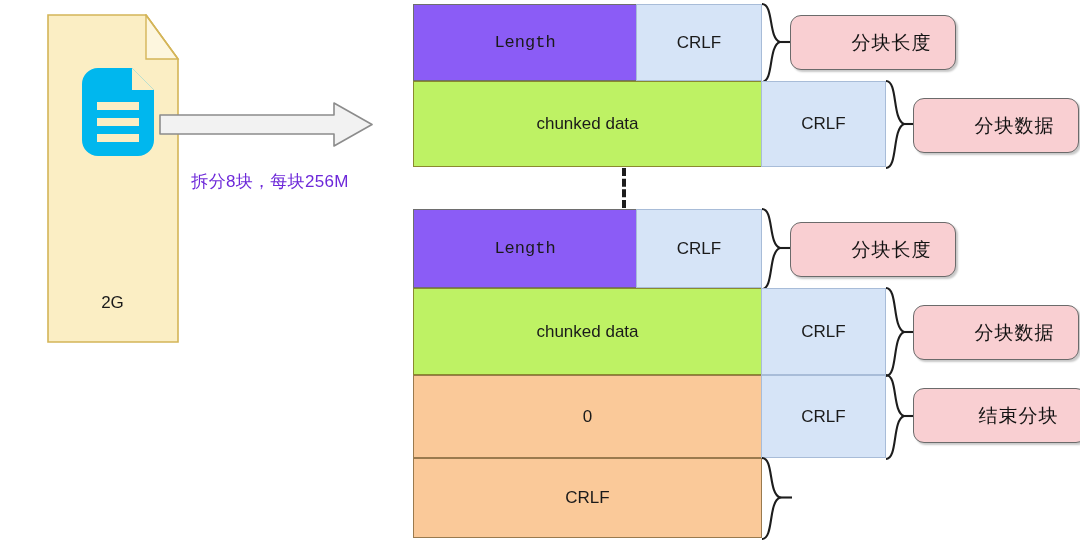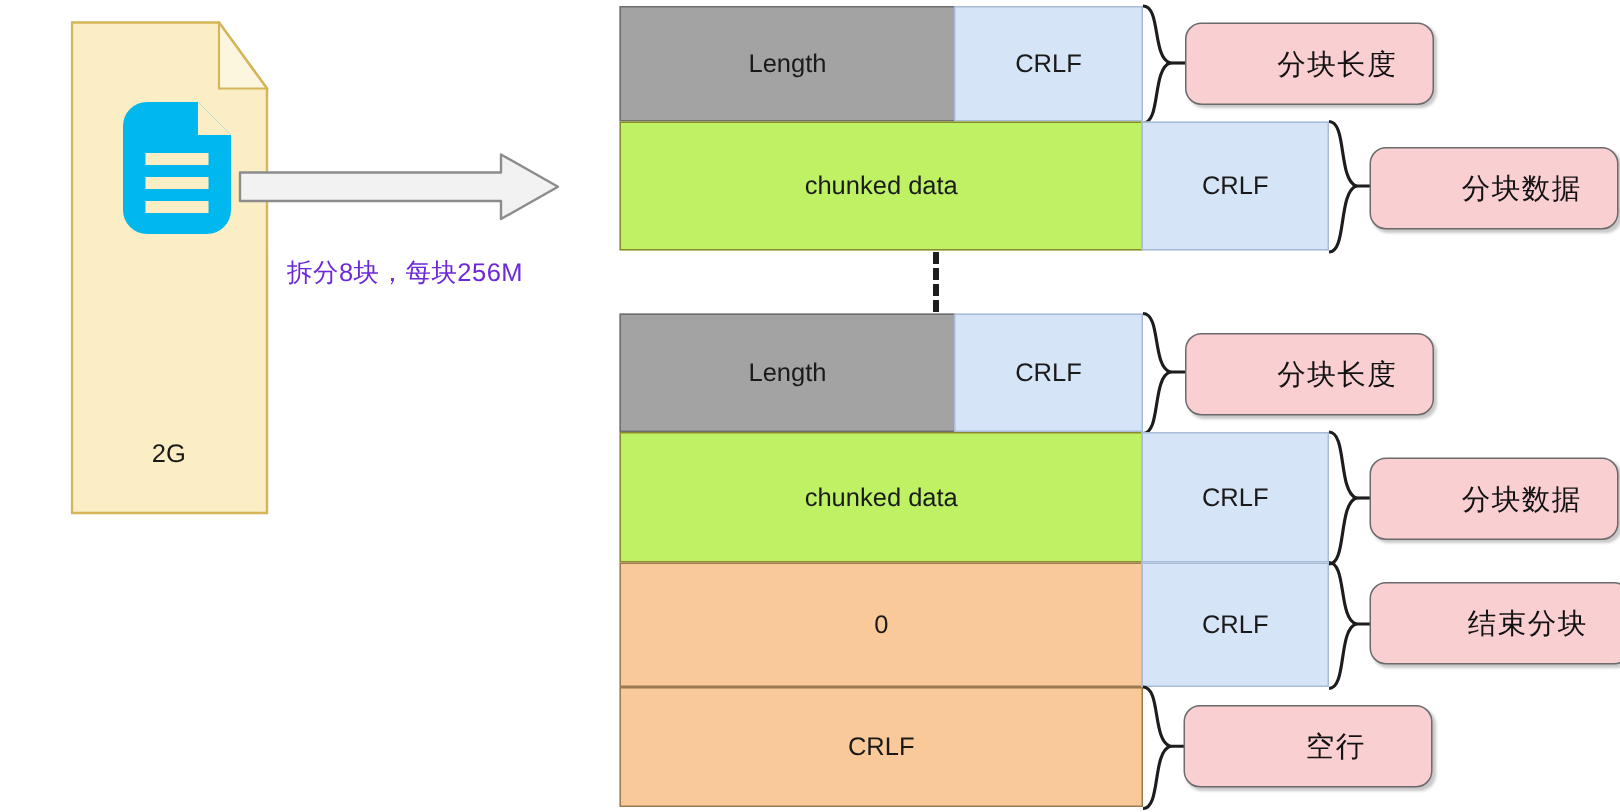--- a/index.html
+++ b/index.html
@@ -30,21 +30,21 @@
   }
 
   
   .cell{
     position:absolute;
     box-sizing:border-box;
     display:flex;align-items:center;justify-content:center;
     font-size:17px;color:#1a1a1a;
     border:1px solid #7f7f7f;
   }
-  .cell.gray{background:#a3a3a3;border-color:#6e6e6e;}
+  .cell.gray{background:#8b5cf6;border-color:#6e6e6e;font-family:Liberation Mono, monospace;}
   .cell.blue{background:#d6e4f7;border-color:#a8bcd8;}
   .cell.yellow{background:#bef264;border-color:#8a8a2e;}
   .cell.orange{background:#fac999;border-color:#9a7a4e;}
 
   
   .brace{position:absolute;}
 
   
   .callout{
     position:absolute;box-sizing:border-box;
@@ -130,15 +130,14 @@
     <path d="M2,2 C14,2 8,39 20,43 C8,47 14,86 2,86" fill="none" stroke="#1d1d1d" stroke-width="2.1"></path>
     <path d="M20,43 L32,43" stroke="#1d1d1d" stroke-width="2.1"></path>
   </svg>
   <div class="callout" style="left:913px;top:388px;width:174px;height:55px;">结束分块</div>
 
   <div class="cell orange" style="left:413px;top:458px;width:349px;height:80px;">CRLF</div>
   <svg class="brace" style="left:760px;top:456px;" width="34" height="85" viewBox="0 0 34 85">
     <path d="M2,2 C14,2 8,37 20,41.5 C8,46 14,83 2,83" fill="none" stroke="#1d1d1d" stroke-width="2.1"></path>
     <path d="M20,41.5 L32,41.5" stroke="#1d1d1d" stroke-width="2.1"></path>
   </svg>
-  <div class="callout" style="left:789px;top:470px;width:166px;height:55px;">空行</div>
 
 </div>
 
 </body></html>

